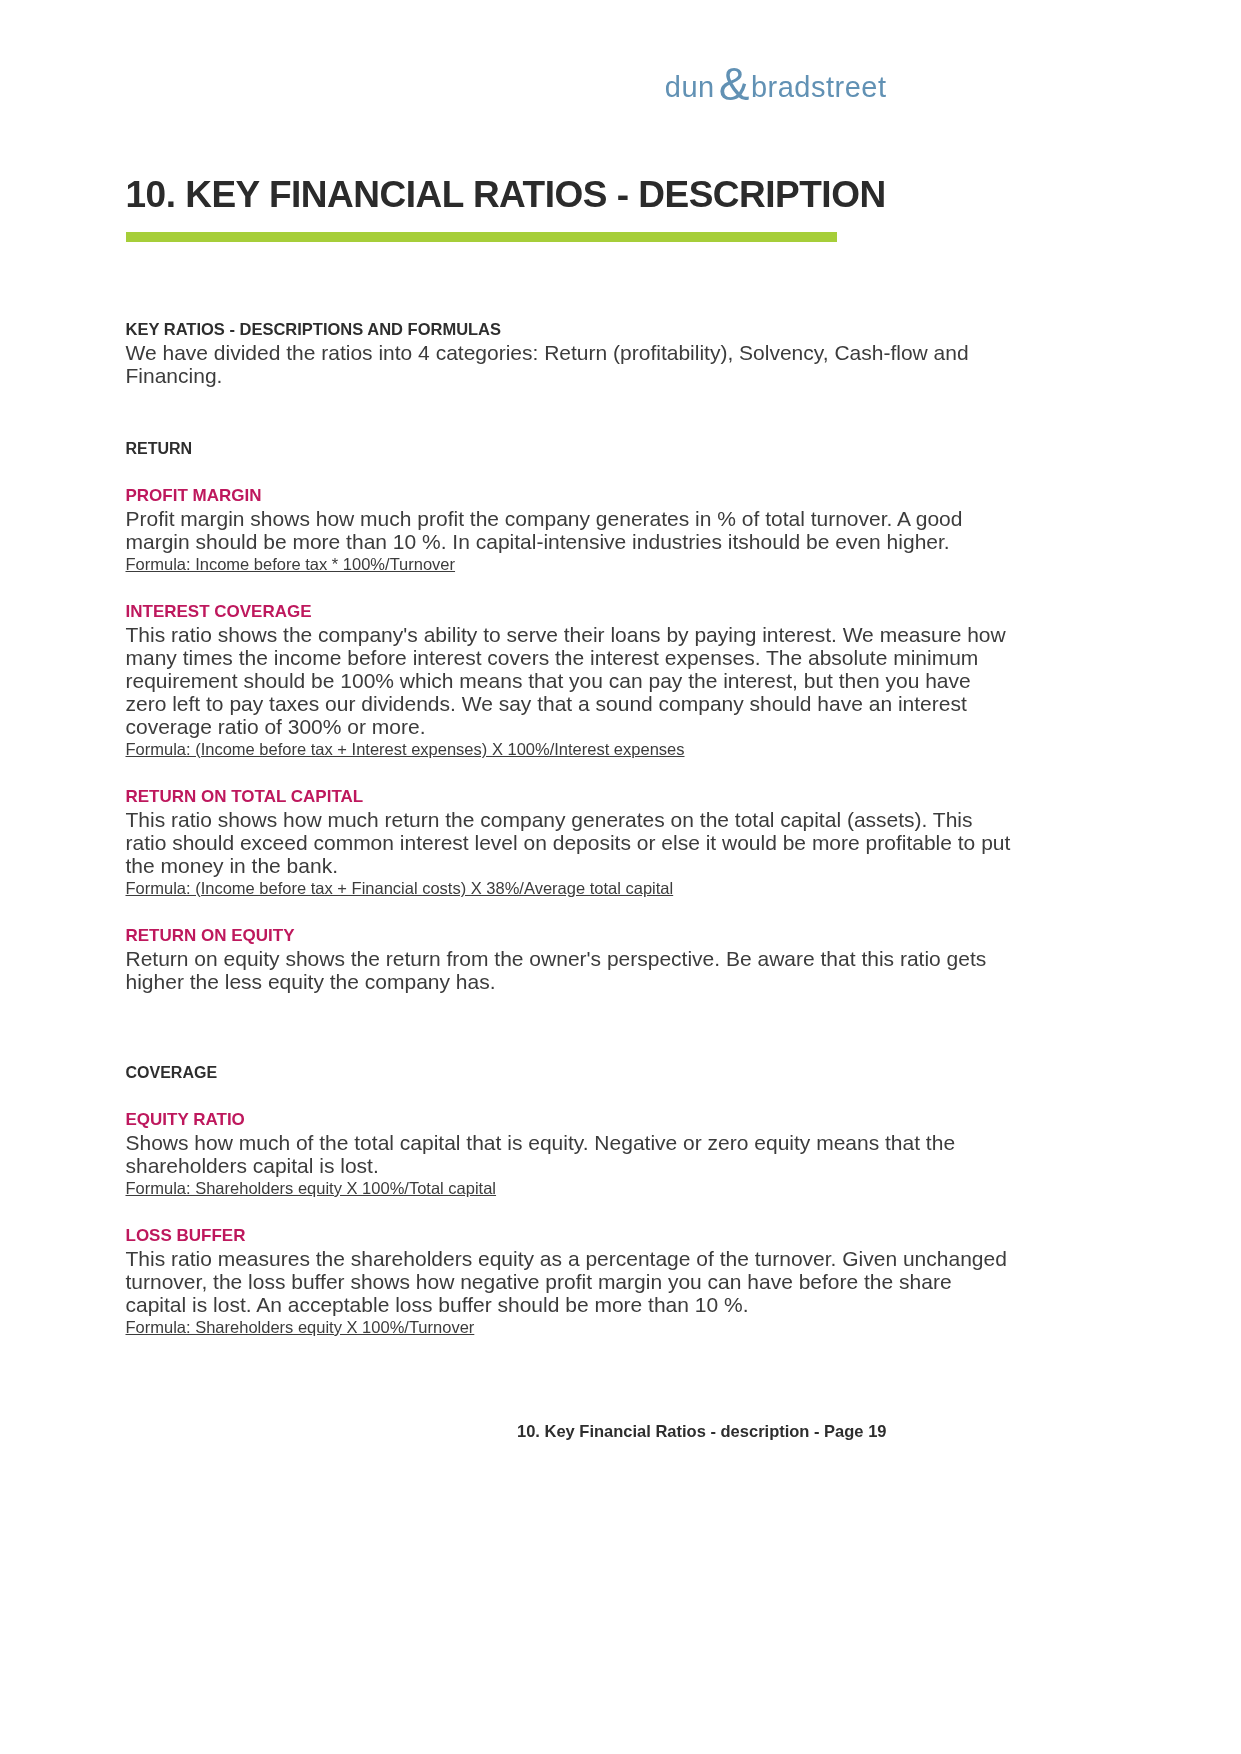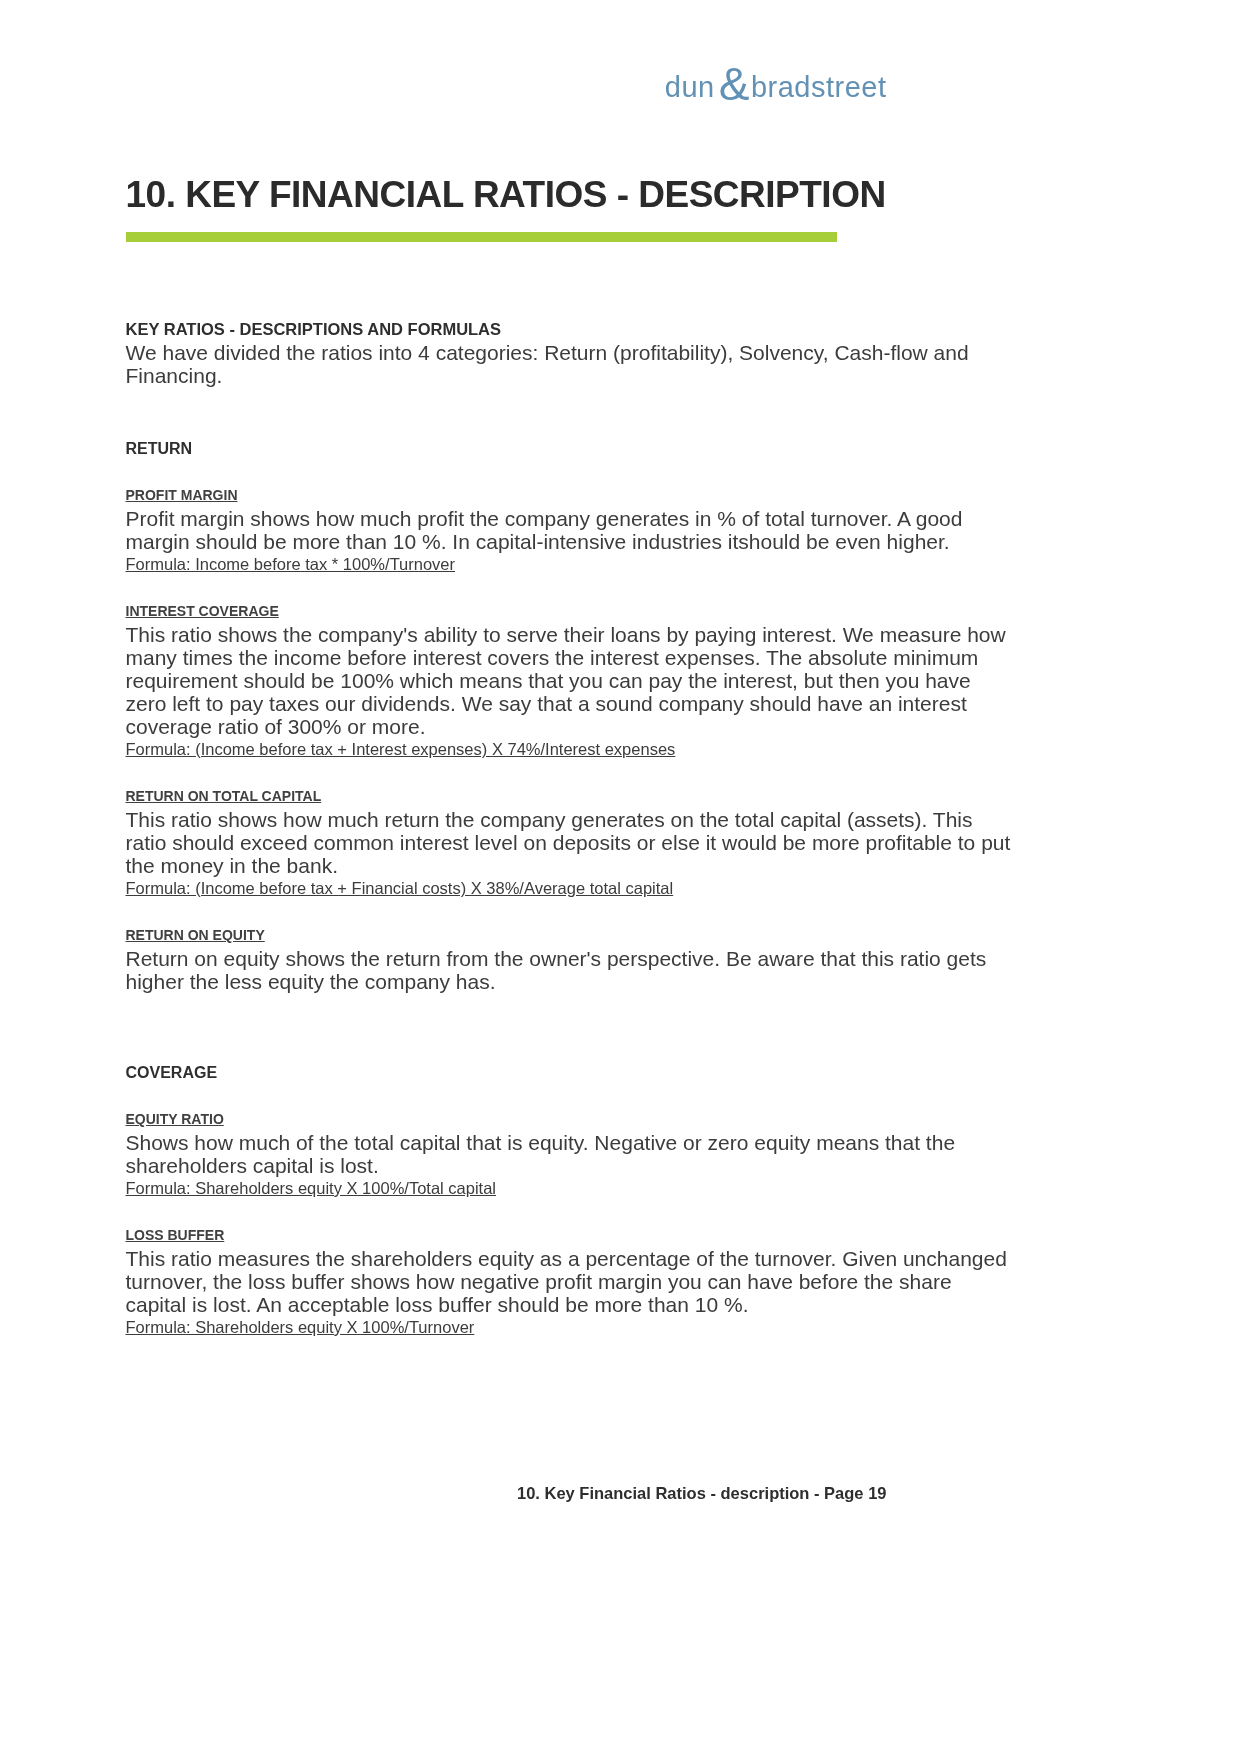--- a/index.html
+++ b/index.html
@@ -76,34 +76,33 @@
   .category.category-gap { margin-top: 68px; }
   .category-name {
     font-weight: bold;
     color: #2e2e2e;
     font-size: 16px;
     line-height: 23px;
   }
   .item { margin-top: 24px; }
   .item-heading {
     font-weight: bold;
-    color: #404040;
-    font-size: 14px;
+    color: #be185d;
+    font-size: 17px;
     line-height: 23px;
-    text-decoration: underline;
   }
   .formula {
     font-size: 16.5px;
     line-height: 23px;
     color: #3c3c3c;
     text-decoration: underline;
   }
   .footer {
     position: absolute;
-    top: 1482px;
+    top: 1420px;
     right: 293px;
     font-weight: bold;
     font-size: 16.5px;
     line-height: 23px;
     color: #2e2e2e;
   }
 </style>
 </head>
 <body>
 
@@ -130,21 +129,21 @@
 
       <div class="item">
         <div class="item-heading">PROFIT MARGIN</div>
         <div class="body-text">Profit margin shows how much profit the company generates in % of total turnover. A good margin should be more than 10 %. In capital-intensive industries itshould be even higher.</div>
         <div class="formula">Formula: Income before tax * 100%/Turnover</div>
       </div>
 
       <div class="item">
         <div class="item-heading">INTEREST COVERAGE</div>
         <div class="body-text">This ratio shows the company's ability to serve their loans by paying interest. We measure how many times the income before interest covers the interest expenses. The absolute minimum requirement should be 100% which means that you can pay the interest, but then you have zero left to pay taxes our dividends. We say that a sound company should have an interest coverage ratio of 300% or more.</div>
-        <div class="formula">Formula: (Income before tax + Interest expenses) X 74%/Interest expenses</div>
+        <div class="formula">Formula: (Income before tax + Interest expenses) X 100%/Interest expenses</div>
       </div>
 
       <div class="item">
         <div class="item-heading">RETURN ON TOTAL CAPITAL</div>
         <div class="body-text">This ratio shows how much return the company generates on the total capital (assets). This ratio should exceed common interest level on deposits or else it would be more profitable to put the money in the bank.</div>
         <div class="formula">Formula: (Income before tax + Financial costs) X 38%/Average total capital</div>
       </div>
 
       <div class="item">
         <div class="item-heading">RETURN ON EQUITY</div>

